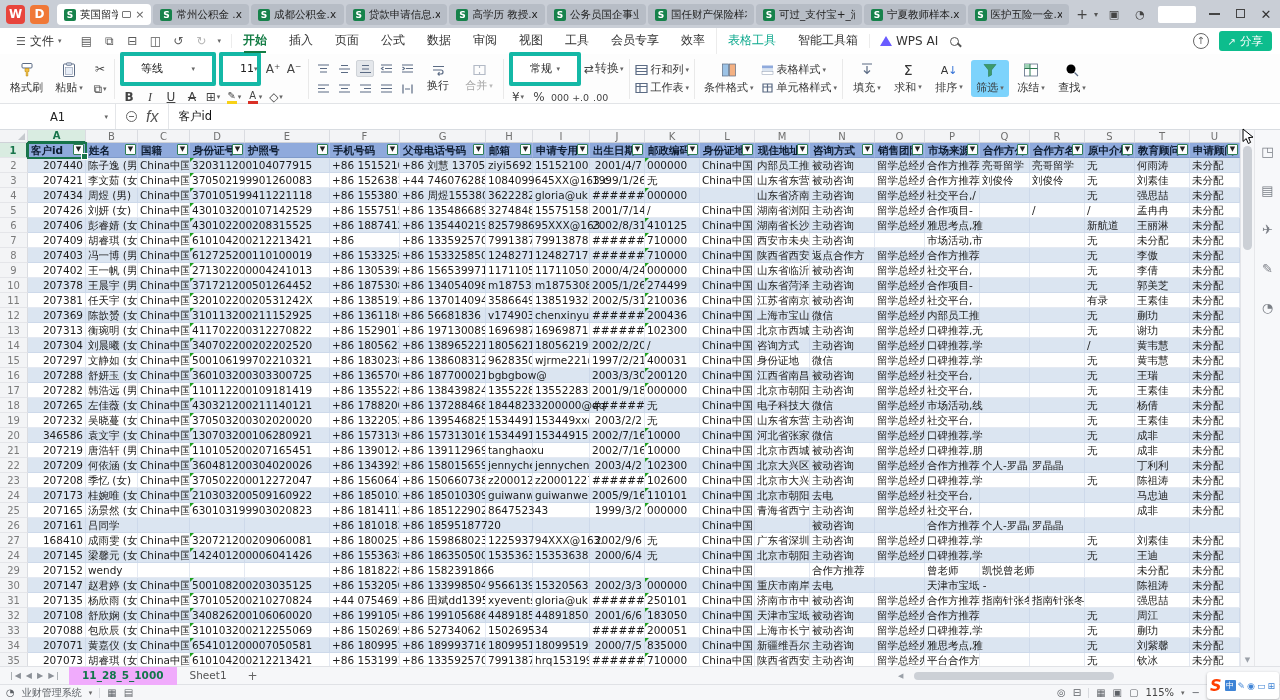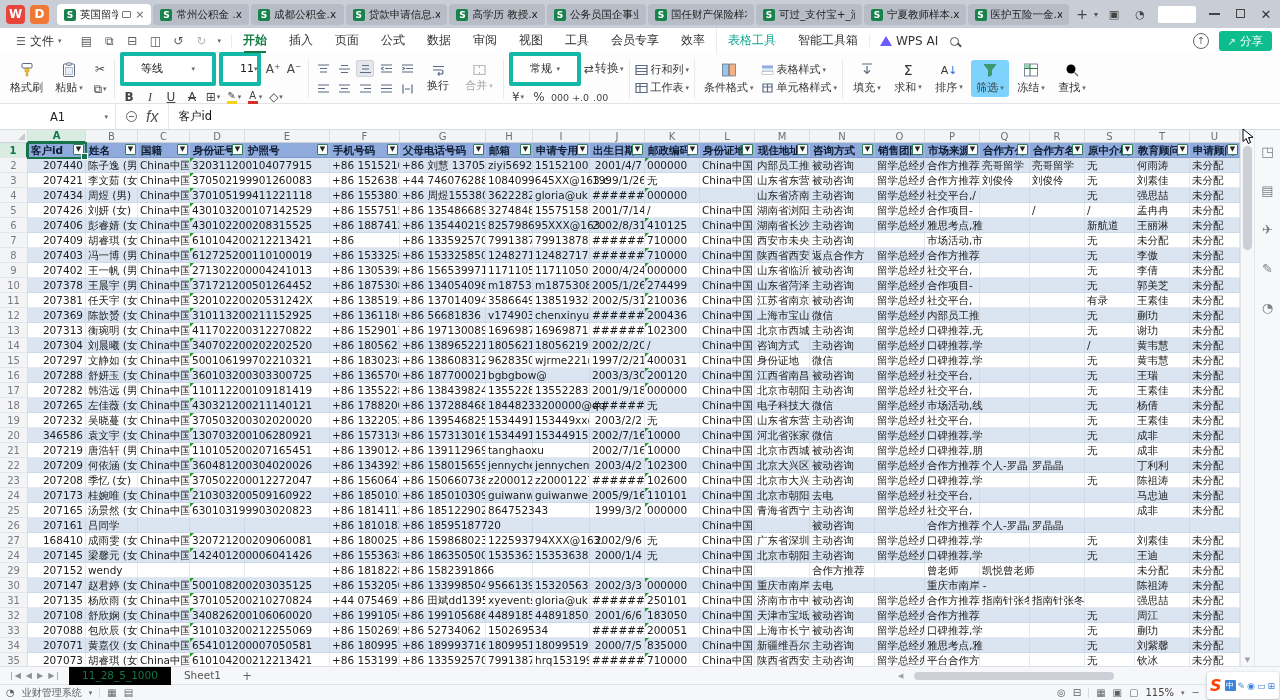--- a/index.html
+++ b/index.html
@@ -99,21 +99,21 @@
 .selbox::after{content:"";position:absolute;right:-3px;bottom:-3px;width:5px;height:5px;background:#17744a;border:1px solid #fff}
 .vscroll{width:14px;background:#f6f7f9;border-left:1px solid #e3e4e8;position:relative;flex:none}
 .vthumb{position:absolute;left:2px;right:2px;top:16px;height:104px;background:#ccd0d6;border-radius:5px}
 .varr{position:absolute;left:0;right:0;text-align:center;color:#9aa0a8;font-size:7px}
 .sidebar{width:26px;background:#f7f8fa;border-left:1px solid #e6e7ea;display:flex;flex-direction:column;align-items:center;padding-top:14px;gap:24px;color:#7b7f86;font-size:13px;flex:none}
 .cursor{position:absolute;left:1241px;top:128px;z-index:70}
 
 .sheetbar{height:18px;background:#f6f7f9;border-top:1px solid #e0e2e6;display:flex;align-items:center;font-size:10.5px;color:#555;flex:none;position:relative}
 .snav{display:flex;gap:5px;padding:0 8px;color:#8b9097;font-size:8px;align-items:center}
 .stab{padding:0 13px;height:18px;line-height:17px;white-space:nowrap}
-.stab.active{background:#000000;color:#12764a;font-weight:400}
+.stab.active{background:#f0abfc;color:#12764a;font-weight:700}
 .saddbtn{padding:0 8px;font-size:12px;color:#666}
 .hsc{position:absolute;left:898px;right:40px;top:3px;height:12px;display:flex;align-items:center;gap:3px}
 .hsc .arr{color:#9aa0a8;font-size:7px}
 .htrack{flex:1;height:8px;position:relative}
 .hthumb{position:absolute;left:8px;width:200px;top:0;height:8px;background:#ccd0d6;border-radius:4px}
 
 .statusbar{height:16px;background:#f6f7f9;border-top:1px solid #e0e2e6;display:flex;align-items:center;padding:0 6px;font-size:10px;color:#5d6166;flex:none;gap:7px}
 .ssep{width:1px;height:10px;background:#d8dade}
 .sright{margin-left:auto;display:flex;align-items:center;gap:7px;margin-right:74px}
 .zl{color:#444}
@@ -1220,21 +1220,21 @@
               <td class="rn">24</td>
               <td class="c num">207145</td>
               <td class="c">梁馨元 (女</td>
               <td class="c">China中国</td>
               <td class="c ov warn">142401200006041426</td>
               <td class="c"></td>
               <td class="c">+86 15536380</td>
               <td class="c">+86 1863505000</td>
               <td class="c">153536389</td>
               <td class="c">153536389</td>
-              <td class="c num">2000/1/4</td>
+              <td class="c num">2000/6/4</td>
               <td class="c">无</td>
               <td class="c">China中国</td>
               <td class="c">北京市朝阳</td>
               <td class="c">主动咨询</td>
               <td class="c">留学总经办</td>
               <td class="c ov">口碑推荐,学</td>
               <td class="c"></td>
               <td class="c"></td>
               <td class="c">无</td>
               <td class="c">王迪</td>
@@ -1274,21 +1274,21 @@
               <td class="c">+86 15320563</td>
               <td class="c">+86 1339985047</td>
               <td class="c">956613934</td>
               <td class="c">153205639</td>
               <td class="c num">2002/3/3</td>
               <td class="c warn">000000</td>
               <td class="c">China中国</td>
               <td class="c">重庆市南岸</td>
               <td class="c ov">去电</td>
               <td class="c"></td>
-              <td class="c ov">重庆市南岸 -</td>
+              <td class="c ov">天津市宝坻 -</td>
               <td class="c"></td>
               <td class="c"></td>
               <td class="c"></td>
               <td class="c">陈祖涛</td>
               <td class="c">未分配</td>
             </tr>
             <tr class="r">
               <td class="rn">31</td>
               <td class="c num">207135</td>
               <td class="c">杨欣雨 (女</td>

